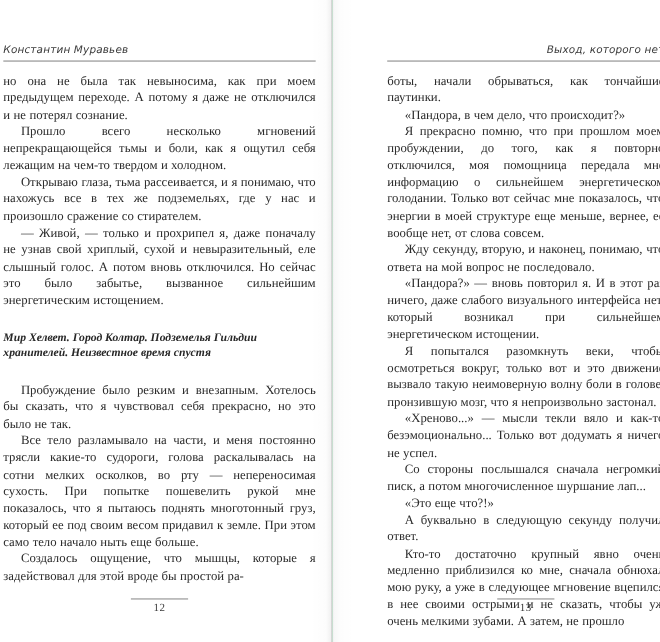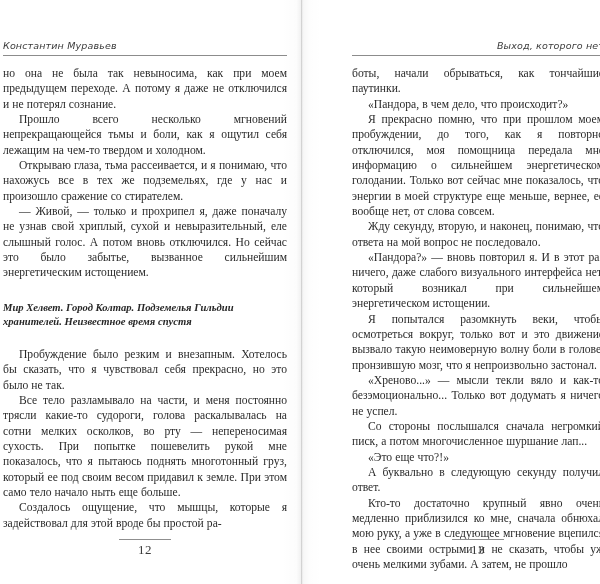--- a/index.html
+++ b/index.html
@@ -136,21 +136,21 @@
     width: 100%;
     text-align: center;
   }
   .folio .folio-rule {
     width: 52px;
     height: 0;
     margin: 0 auto 2px auto;
     border-top: 1.2px solid #8f8f8f;
   }
   .folio .folio-num {
-    font-size: 13px;
+    font-size: 10px;
     color: #3a3a3a;
     letter-spacing: 0.4px;
   }
 </style>
 </head>
 <body>
 
 <div id="spread">
 
   <div class="leaf left"></div>

